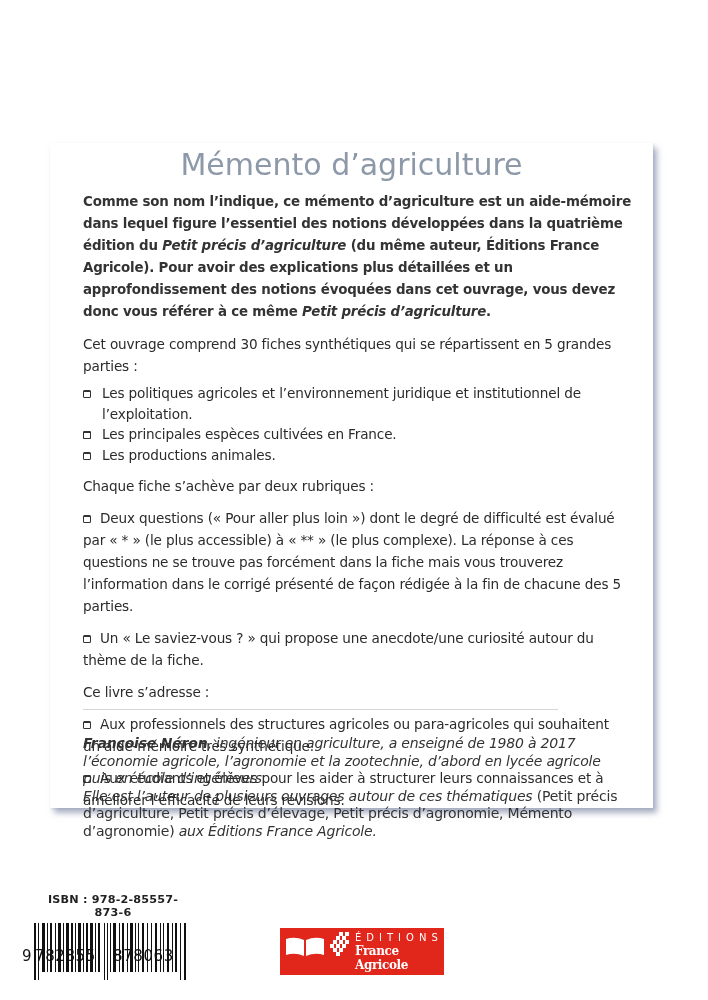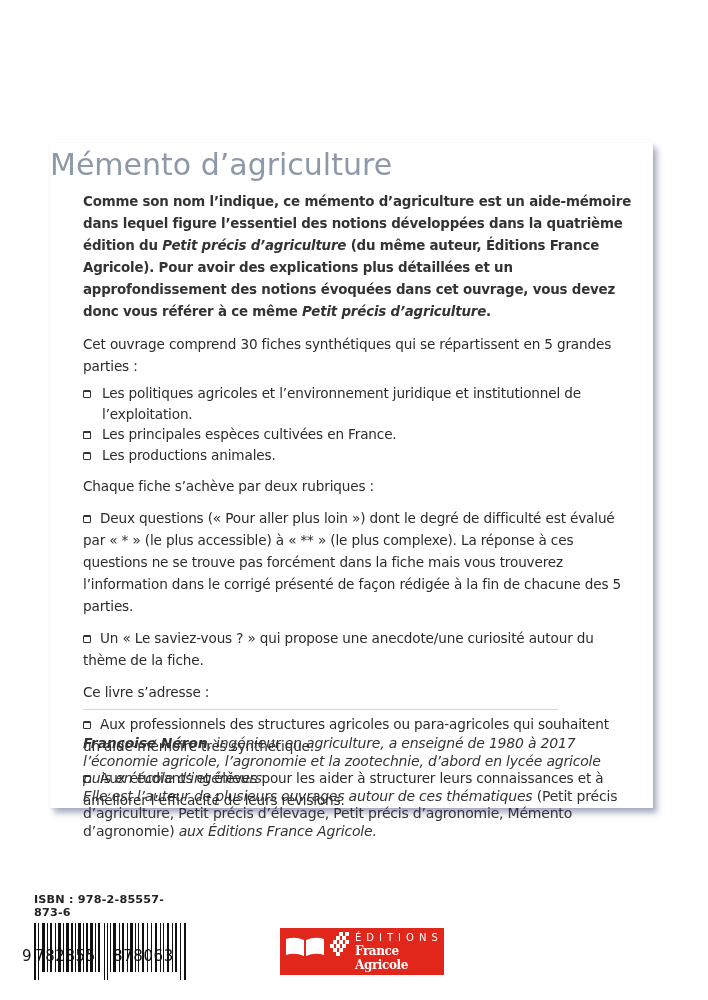--- a/index.html
+++ b/index.html
@@ -22,20 +22,21 @@
       width: 603px;
       height: 665px;
       background: #ffffff;
       box-shadow: 4px 5px 6px rgba(140, 150, 175, 0.75), 1px 1px 2px rgba(170,175,195,0.3);
     }
     .title {
       position: absolute;
       left: 0;
       top: 2px;
       width: 603px;
+      text-align: center;
       font-family: "DejaVu Sans", sans-serif;
       font-size: 30px;
       color: #8d99a8;
       letter-spacing: 0px;
       line-height: 40px;
     }
     .content {
       position: absolute;
       left: 33px;
       top: 48px;
@@ -111,20 +112,21 @@
       top: 893px;
       width: 170px;
     }
     .isbn-label {
       font-family: "DejaVu Sans", sans-serif;
       font-weight: bold;
       font-size: 11.2px;
       color: #222;
       letter-spacing: 0.2px;
       margin-left: 12px;
+      text-align: center;
     }
     .barcode {
       position: relative;
       margin-top: 4px;
       margin-left: 12px;
       height: 60px;
       width: 153px;
     }
     .barcode .bar {
       position: absolute;

